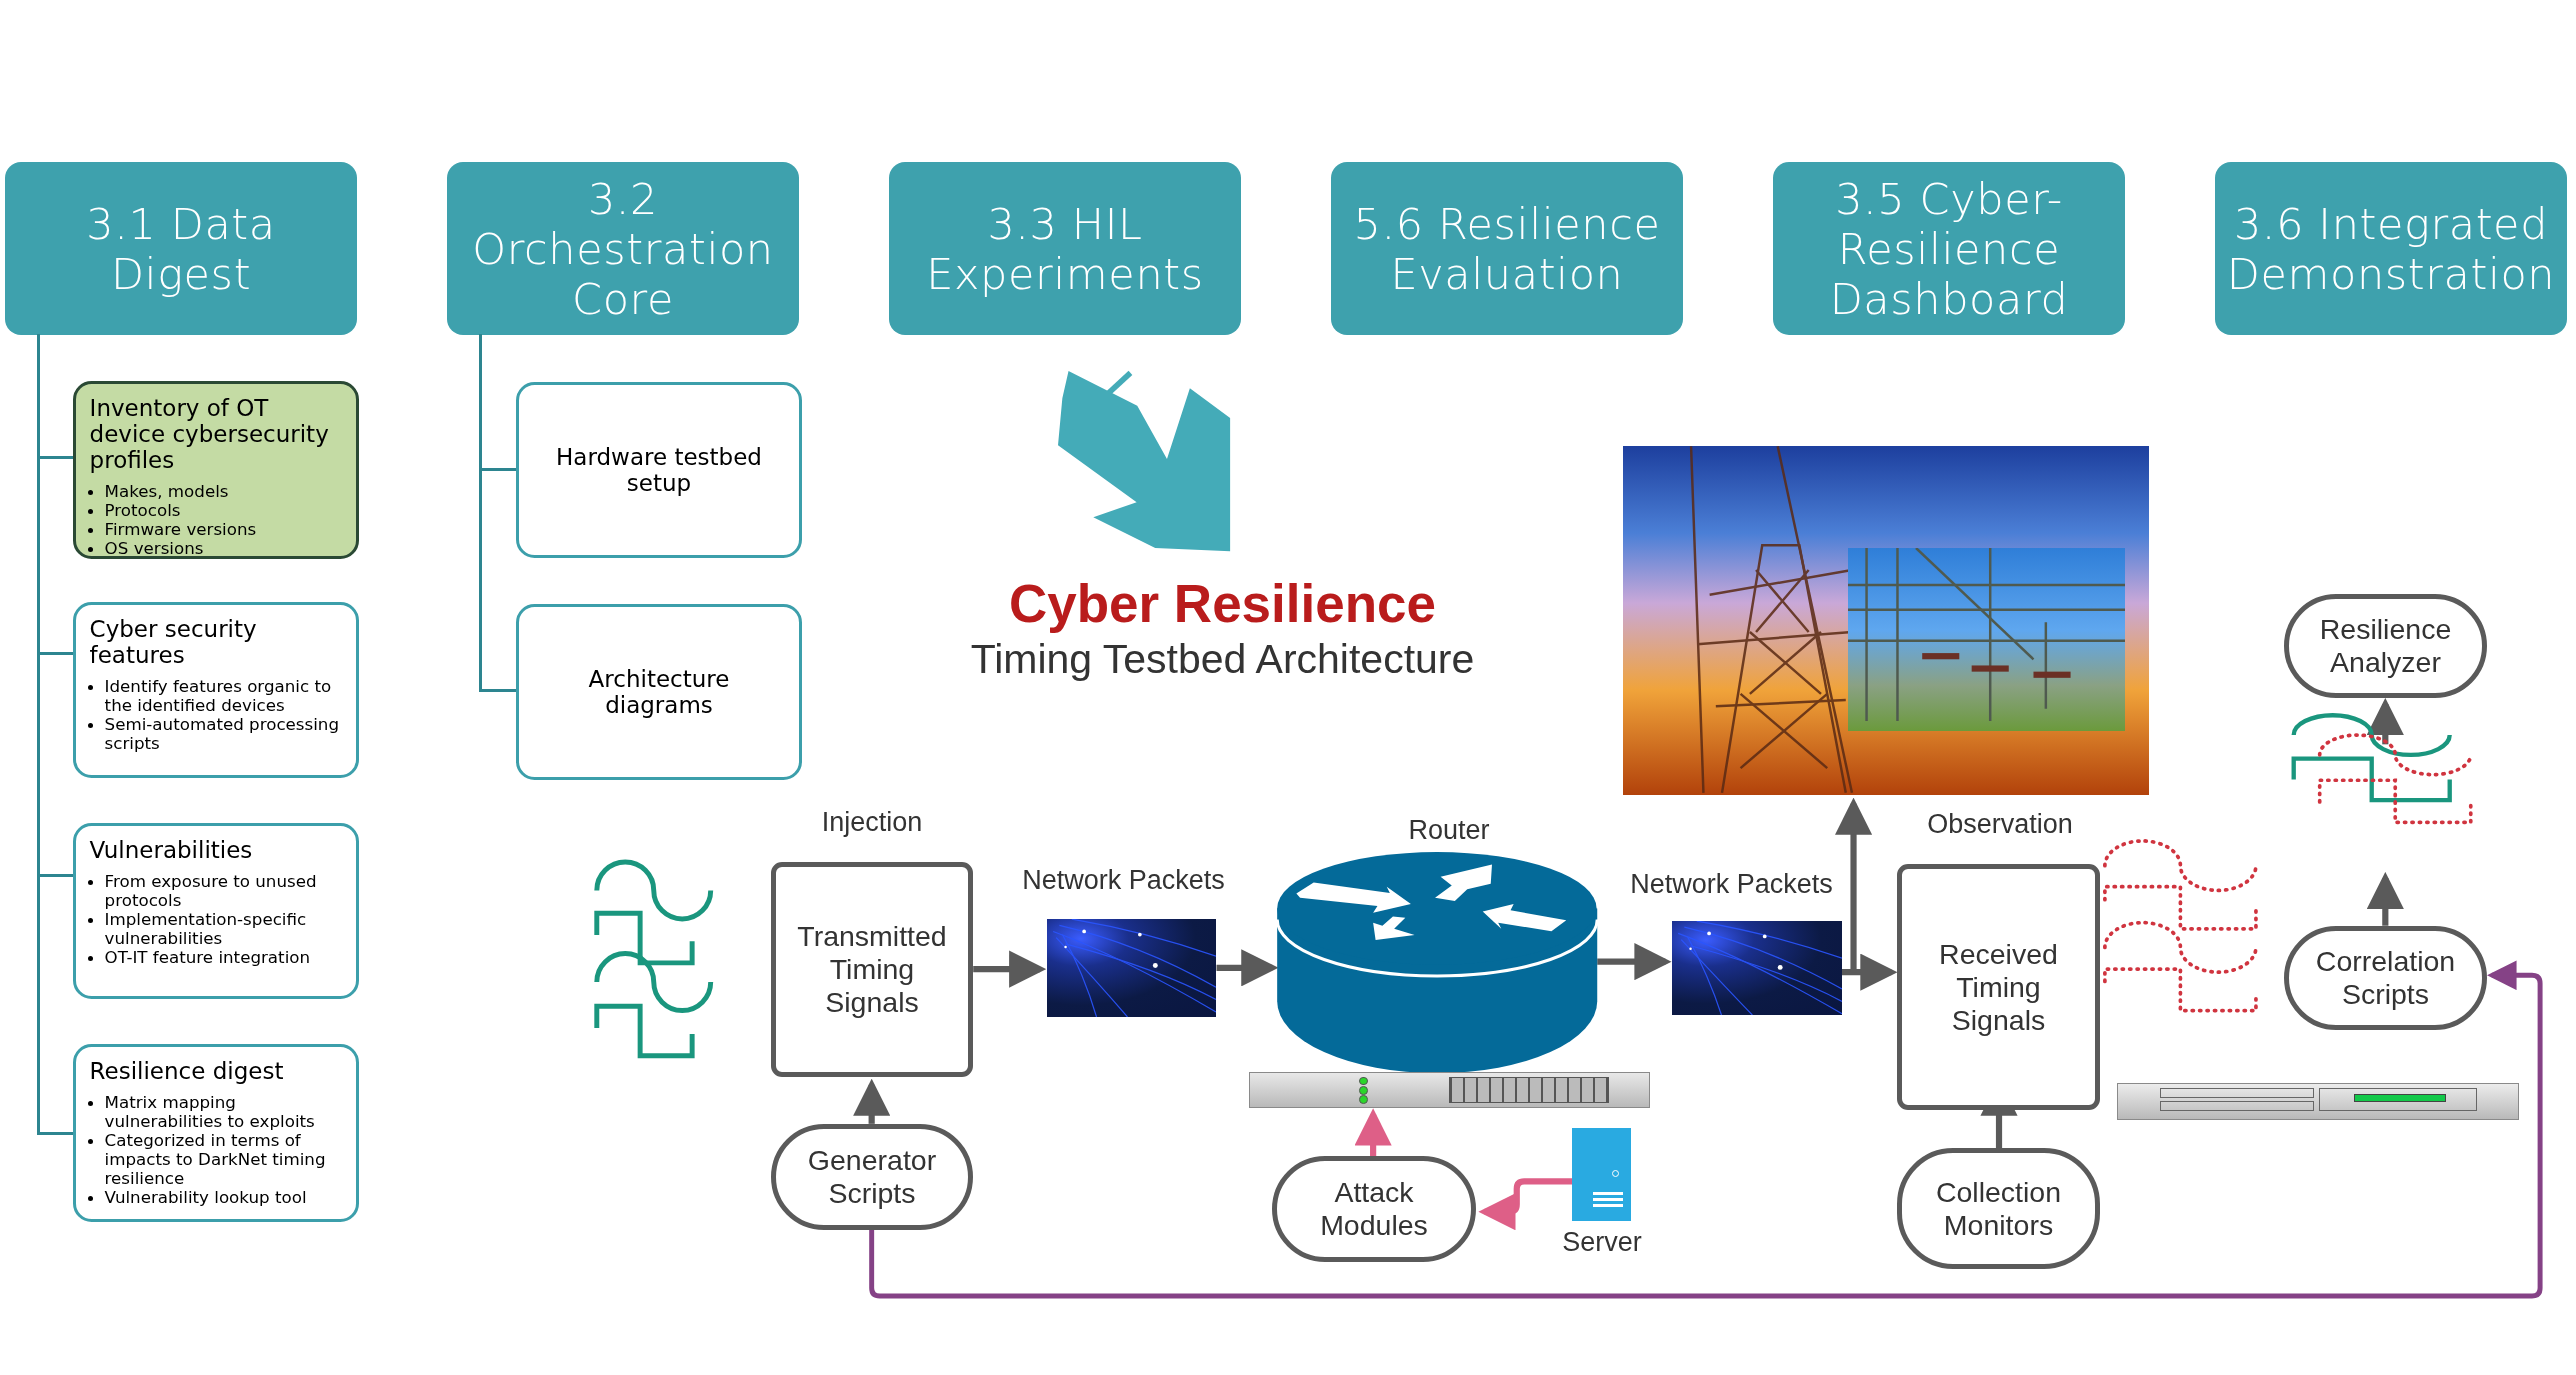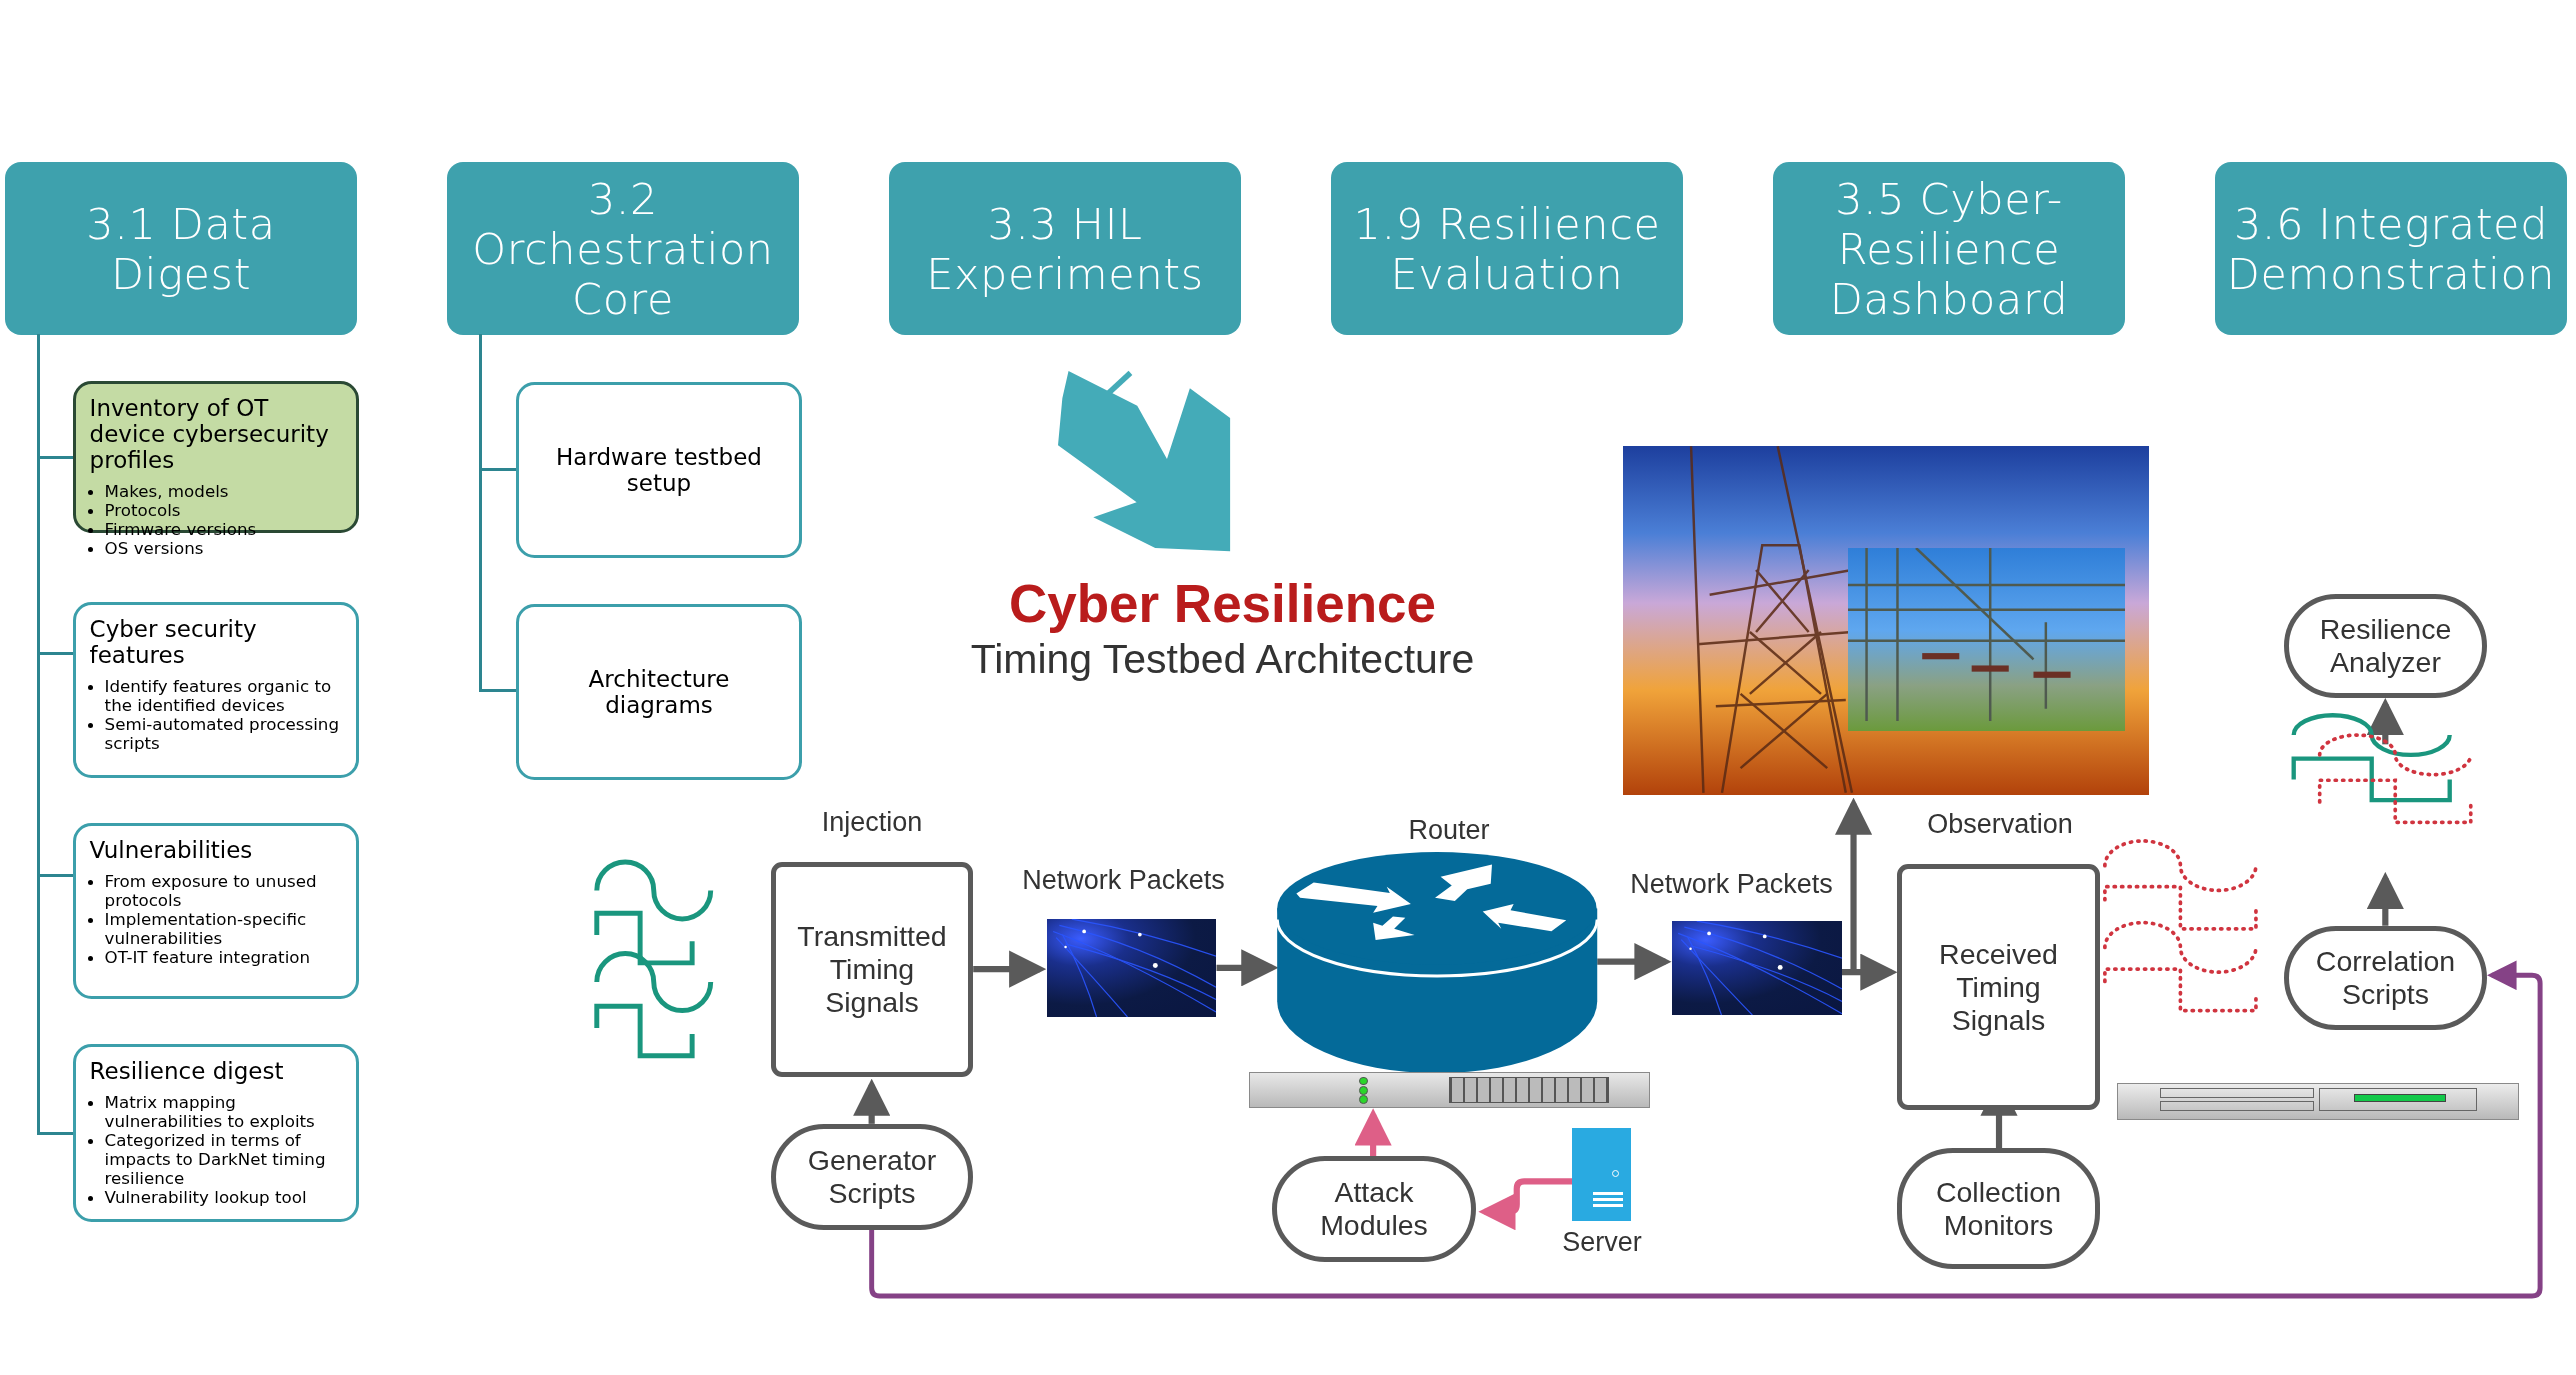--- a/index.html
+++ b/index.html
@@ -28,35 +28,35 @@
 </head>
 <body>
 
 <div class="hdr" style="left:5px;">3.1 Data
 Digest</div>
 <div class="hdr" style="left:447px;">3.2
 Orchestration
 Core</div>
 <div class="hdr" style="left:889px;">3.3 HIL
 Experiments</div>
-<div class="hdr" style="left:1331px;">1.9 Resilience
+<div class="hdr" style="left:1331px;">5.6 Resilience
 Evaluation</div>
 <div class="hdr" style="left:1773px;">3.5 Cyber-
 Resilience
 Dashboard</div>
 <div class="hdr" style="left:2215px;">3.6 Integrated
 Demonstration</div>
 
 <div class="vline" style="left:37px;top:334px;height:800px;"></div>
 <div class="hline" style="left:37px;top:456px;width:37px;"></div>
 <div class="hline" style="left:37px;top:652px;width:37px;"></div>
 <div class="hline" style="left:37px;top:874px;width:37px;"></div>
 <div class="hline" style="left:37px;top:1132px;width:37px;"></div>
 
-<div class="card green" style="left:73px;top:381px;width:286px;height:152px;">
+<div class="card green" style="left:73px;top:381px;width:286px;height:178px;">
   <div class="title">Inventory of OT device cybersecurity profiles</div>
   <ul>
     <li>Makes, models</li>
     <li>Protocols</li>
     <li>Firmware versions</li>
     <li>OS versions</li>
   </ul>
 </div>
 <div class="card" style="left:73px;top:602px;width:286px;height:176px;">
   <div class="title">Cyber security features</div>

